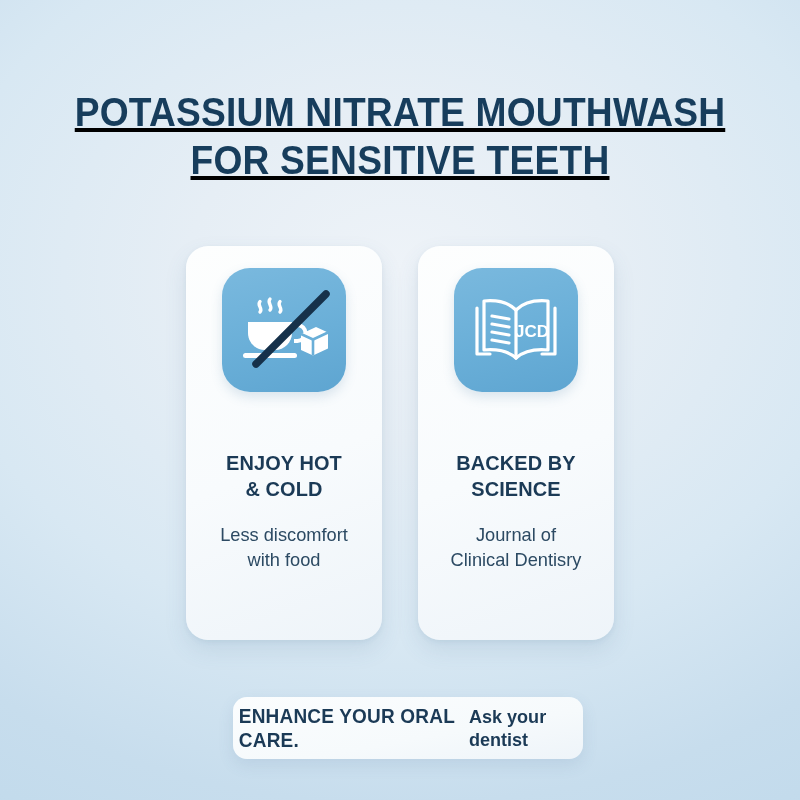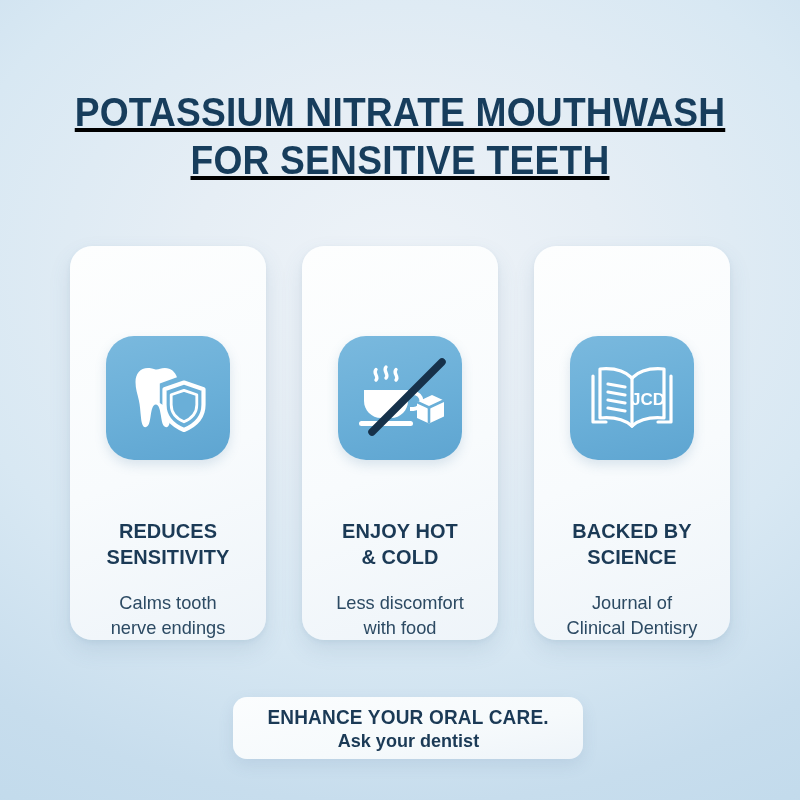--- a/index.html
+++ b/index.html
@@ -66,22 +66,21 @@
     height: 394px;
     border-radius: 22px;
     background: linear-gradient(160deg, #fdfefe 0%, #f8fbfd 55%, #eef4f9 100%);
     box-shadow:
       0 10px 22px rgba(70, 110, 145, 0.13),
       0 2px 5px rgba(70, 110, 145, 0.08);
     display: flex;
     flex-direction: column;
     align-items: center;
     box-sizing: border-box;
-    padding-top: 12px;
-    justify-content: flex-end;
+    padding-top: 22px;
   }
 
   .icon-tile {
     width: 124px;
     height: 124px;
     border-radius: 28px;
     background: linear-gradient(165deg, #7ab9de 0%, #6aafd8 55%, #5ea5d1 100%);
     display: flex;
     align-items: center;
     justify-content: center;
@@ -119,21 +118,21 @@
   .footer-banner {
     position: absolute;
     top: 697px;
     left: 233px;
     width: 350px;
     height: 62px;
     border-radius: 14px;
     background: linear-gradient(170deg, #fbfdfe 0%, #f6fafc 60%, #eef4f9 100%);
     box-shadow: 0 6px 16px rgba(70, 110, 145, 0.12);
     display: flex;
-    flex-direction: column;
+    flex-direction: row;
     align-items: center;
     justify-content: center;
     box-sizing: border-box;
   }
   .footer-line1 {
     font-family: "Liberation Sans Narrow", "Liberation Sans", sans-serif;
     font-weight: bold;
     font-size: 20px;
     line-height: 24px;
     color: #1b3a56;
@@ -154,40 +153,20 @@
 
 <div id="poster">
 
   <div class="title-block">
     <span class="title-line">POTASSIUM NITRATE MOUTHWASH</span>
     <span class="title-line">FOR SENSITIVE TEETH</span>
   </div>
 
   <div class="cards">
 
-    <div class="card">
-      <div class="icon-tile">
-        <span>
-          <svg width="88" height="88" viewBox="0 0 88 88">
-            <path d="M24 14c-8 0-12.5 6-12.5 14 0 7 2 12 3.4 18.5 1.1 5 1.4 10 1.9 15.3 0.5 5.6 1.3 11.4 4.6 11.4 3.6 0 4.4-5.8 5.3-11.6 0.9-5.8 1.9-11.2 5.1-11.2 3.2 0 4.2 5.4 5.1 11.2 0.9 5.8 1.7 11.6 5.3 11.6 3.3 0 4.1-5.8 4.6-11.4 0.2-2.3 0.4-4.6 0.6-6.8-6.8-2.5-11.6-6.1-11.6-6.1V29.5l17.2-6.3c-1.9-5.3-6-9.2-12.1-9.2-4.2 0-5.9 1.6-8.4 1.6-2.4 0-4.1-1.6-8.5-1.6z" fill="#ffffff"></path>
-            <path d="M21.5 21.5c-3.3 1-5.6 4.1-6.2 8.4" fill="none" stroke="#ffffff" stroke-width="2.6" stroke-linecap="round"></path>
-            <path d="M60 28.5 L79.5 35.2 v15.6 c0 12.4 -8.4 20.6 -19.5 25.2 c-11.1 -4.6 -19.5 -12.8 -19.5 -25.2 V35.2 Z" fill="#6aafd8" stroke="#ffffff" stroke-width="4.2" stroke-linejoin="round"></path>
-            <path d="M60 36.4 L72.8 40.8 v10 c0 8.4 -5.6 13.9 -12.8 17 c-7.2 -3.1 -12.8 -8.6 -12.8 -17 v-10 Z" fill="none" stroke="#ffffff" stroke-width="2.8" stroke-linejoin="round"></path>
-          </svg>
-        </span>
-      </div>
-      <div class="card-heading">
-        <span class="ln">REDUCES</span>
-        <span class="ln">SENSITIVITY</span>
-      </div>
-      <div class="card-body">
-        <span class="ln">Calms tooth</span>
-        <span class="ln">nerve endings</span>
-      </div>
-    </div>
 
     <div class="card">
       <div class="icon-tile">
         <span>
           <svg width="92" height="88" viewBox="0 0 92 88">
             <g fill="none" stroke="#ffffff" stroke-width="3.4" stroke-linecap="round">
               <path d="M22 26c3.5-3.5-3.5-6.5 0-10.5"></path>
               <path d="M32 24c3.5-3.5-3.5-7-0-11"></path>
               <path d="M42 26c3.5-3.5-3.5-6.5 0-10.5"></path>
             </g>

